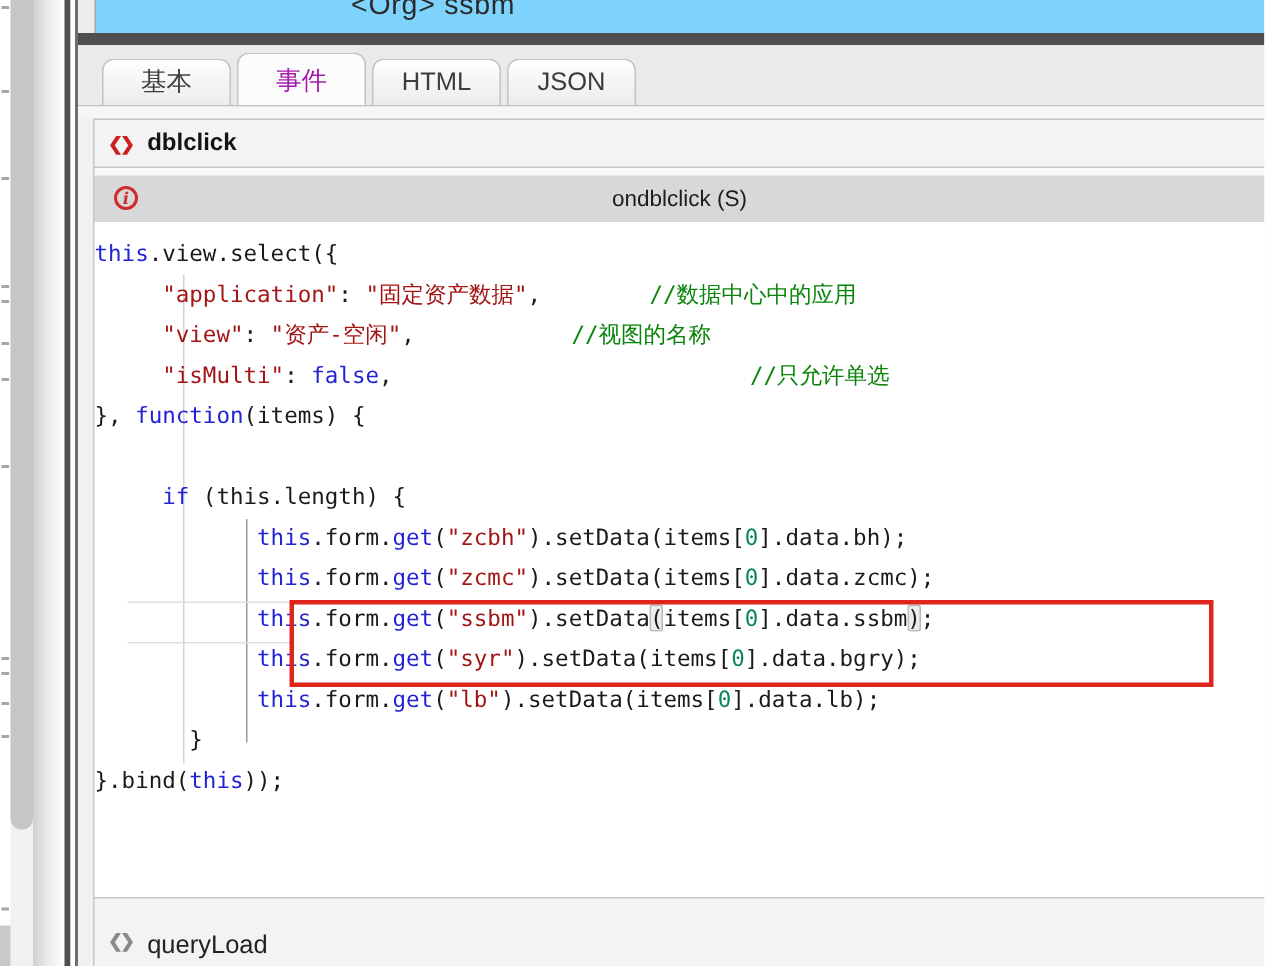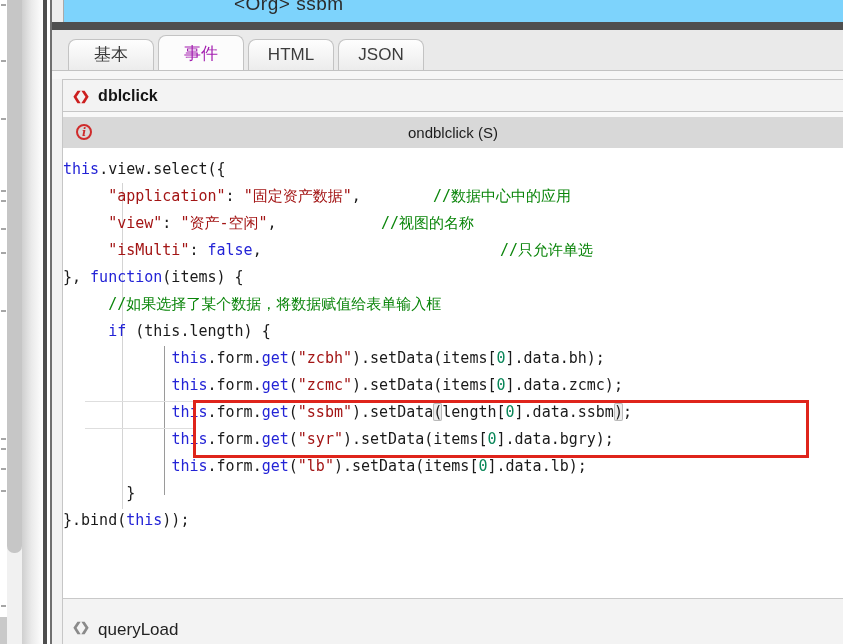--- a/index.html
+++ b/index.html
@@ -136,25 +136,25 @@
     <div class="guide-light"></div>
     <div class="guide-dark"></div>
     <div class="faint-line-1"></div>
     <div class="faint-line-2"></div>
     <div id="code-lines">
         <div class="code-line"><span class="k">this</span><span class="p">.view.select({</span></div>
         <div class="code-line"><span class="p">     </span><span class="s">"application"</span><span class="p">: </span><span class="s">"固定资产数据"</span><span class="p">,</span><span class="c">//数据中心中的应用</span></div>
         <div class="code-line"><span class="p">     </span><span class="s">"view"</span><span class="p">: </span><span class="s">"资产-空闲"</span><span class="p">,</span><span class="c">//视图的名称</span></div>
         <div class="code-line"><span class="p">     </span><span class="s">"isMulti"</span><span class="p">: </span><span class="k">false</span><span class="p">,</span><span class="c">//只允许单选</span></div>
         <div class="code-line"><span class="p">}, </span><span class="k">function</span><span class="p">(items) {</span></div>
-        <div class="code-line"><span class="p">     </span><span class="c">//如果选择了某个数据，将数据赋值给表单输入框</span></div>
+        <div class="code-line"><span class="p">     </span></div>
         <div class="code-line"><span class="p">     </span><span class="k">if</span><span class="p"> (this.length) {</span></div>
         <div class="code-line"><span class="p">            </span><span class="k">this</span><span class="p">.form.</span><span class="k">get</span><span class="p">(</span><span class="s">"zcbh"</span><span class="p">).setData(items[</span><span class="n">0</span><span class="p">].data.bh);</span></div>
         <div class="code-line"><span class="p">            </span><span class="k">this</span><span class="p">.form.</span><span class="k">get</span><span class="p">(</span><span class="s">"zcmc"</span><span class="p">).setData(items[</span><span class="n">0</span><span class="p">].data.zcmc);</span></div>
-        <div class="code-line"><span class="p">            </span><span class="k">this</span><span class="p">.form.</span><span class="k">get</span><span class="p">(</span><span class="s">"ssbm"</span><span class="p">).setData</span><span class="b">(</span><span class="p">length[</span><span class="n">0</span><span class="p">].data.ssbm</span><span class="b">)</span><span class="p">;</span></div>
+        <div class="code-line"><span class="p">            </span><span class="k">this</span><span class="p">.form.</span><span class="k">get</span><span class="p">(</span><span class="s">"ssbm"</span><span class="p">).setData</span><span class="b">(</span><span class="p">items[</span><span class="n">0</span><span class="p">].data.ssbm</span><span class="b">)</span><span class="p">;</span></div>
         <div class="code-line"><span class="p">            </span><span class="k">this</span><span class="p">.form.</span><span class="k">get</span><span class="p">(</span><span class="s">"syr"</span><span class="p">).setData(items[</span><span class="n">0</span><span class="p">].data.bgry);</span></div>
         <div class="code-line"><span class="p">            </span><span class="k">this</span><span class="p">.form.</span><span class="k">get</span><span class="p">(</span><span class="s">"lb"</span><span class="p">).setData(items[</span><span class="n">0</span><span class="p">].data.lb);</span></div>
         <div class="code-line"><span class="p">       }</span></div>
         <div class="code-line"><span class="p">}.bind(</span><span class="k">this</span><span class="p">));</span></div>
       </div>
     <div class="highlight-box"></div>
   </div>
 
   <div class="next-header">
     <span class="code-glyph gray">❮❯</span>

